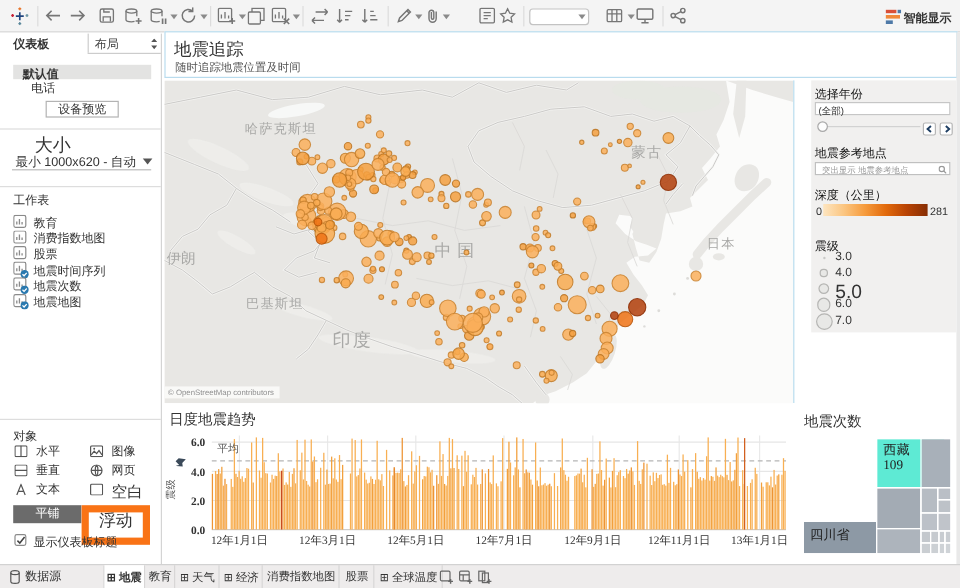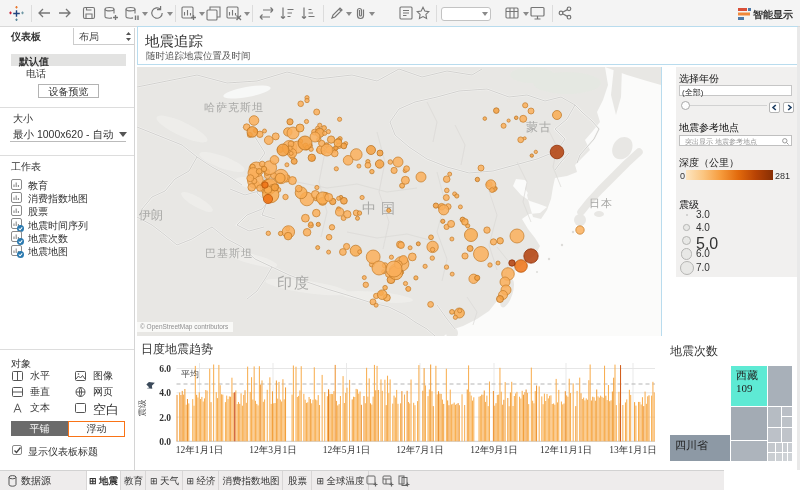--- a/index.html
+++ b/index.html
@@ -7,21 +7,21 @@
 .ser{font-family:"Liberation Serif",serif}
 
 #toolbar{left:0;top:0;width:800px;height:27px;background:#f4f4f4;border-bottom:1px solid #d9d9d9}
 .tsep{position:absolute;top:5px;width:1px;height:17px;background:#dcdcdc}
 .ticon{position:absolute;top:6px}
 .caret{position:absolute;top:12px;width:0;height:0;border-left:3px solid transparent;border-right:3px solid transparent;border-top:4px solid #8a8a8a}
 
 #lpanel{left:0;top:28px;width:135px;height:442px;background:#fff;border-right:1px solid #d4d4d4}
 .hline{position:absolute;left:0;width:134px;height:1px;background:#ddd}
 
-#tabbar{left:0;top:470px;width:724px;height:20px;background:#eeecec;border-top:1px solid #d2d2d2;font-size:9.5px;color:#333}
+#tabbar{left:0;top:470px;width:800px;height:20px;background:#eeecec;border-top:1px solid #d2d2d2;font-size:9.5px;color:#333}
 .tab{position:absolute;top:0;height:20px;line-height:20px;text-align:center;border-right:1px solid #d8d6d6}
 
 #titlecard{left:137px;top:26px;width:661px;height:39px;background:#fff;border:1px solid #b9dcee}
 #map{left:137px;top:67px;width:524px;height:269px}
 #rpanel{left:676px;top:67px;width:121px;height:210px;background:#f1f0ef}
 #barchart{left:137px;top:336px;width:523px;height:126px}
 #treemap{left:663px;top:336px;width:134px;height:126px;background:#fff}
 .cell{position:absolute;outline:1px solid #fff}
 #rightedge{left:797px;top:27px;width:3px;height:443px;background:#e9e9e9}
 </style></head>
@@ -143,21 +143,21 @@
  <svg class="abs" style="left:125px;top:4px" width="7" height="9" viewBox="0 0 7 9">
       <path d="M3.5 0 6 3H1Z M3.5 9 1 6h5Z" fill="#555"></path>
     </svg>
  <div class="abs" style="left:73px;top:0;width:1px;height:15.5px;background:#ccc"></div>
  <div class="abs" style="left:73px;top:15.5px;width:61px;height:1px;background:#ccc"></div>
  <div class="abs" style="left:11px;top:26px;width:115px;height:12px;background:#e3e3e2"></div>
  <div class="abs" style="left:19px;top:27px;font-size:10px;font-weight:bold;color:#333">默认值</div>
  <div class="abs" style="left:26px;top:39px;font-size:10px;color:#333">电话</div>
  <div class="abs" style="left:38px;top:56px;width:61px;height:14px;border:1px solid #b3b3b3;background:#fff;font-size:10px;color:#333;text-align:center;line-height:13px">设备预览</div>
  <div class="hline" style="top:79px"></div>
- <div class="abs" style="left:13px;top:84px;font-size:10px;color:#333">大小</div>
+ <div class="abs" style="left:29px;top:84px;font-size:15px;color:#333">大小</div>
  <div class="abs" style="left:13px;top:100px;font-size:10.5px;color:#333">最小 1000x620 - 自动</div>
  <div class="abs" style="left:119px;top:104px;width:0;height:0;border-left:4px solid transparent;border-right:4px solid transparent;border-top:5px solid #555"></div>
  <div class="abs" style="left:10px;top:113px;width:116px;height:1px;background:#bbb"></div>
  <div class="hline" style="top:127px"></div>
  <div class="abs" style="left:11px;top:132px;font-size:10px;color:#333">工作表</div>
 
  <svg class="abs" style="left:11px;top:150.5px" width="13" height="13" viewBox="0 0 13 13" fill="none">
       <rect x="0.5" y="0.5" width="10" height="10" rx="1.5" stroke="#8a8a8a"></rect>
       <path d="M3 8V5.5M5.2 8V3.5M7.4 8V6" stroke="#8a8a8a" stroke-width="1.1"></path>
     </svg>
@@ -224,21 +224,21 @@
  <div class="abs" style="left:93px;top:357px;font-size:10px;color:#333">网页</div>
  <svg class="abs" style="left:12px;top:375px" width="11" height="10" viewBox="0 0 11 10" fill="none">
       <path d="M2 9.5 5.5 0.8 9 9.5M3.2 6.5h4.6" stroke="#555"></path>
     </svg>
  <div class="abs" style="left:30px;top:373px;font-size:10px;color:#333">文本</div>
  <svg class="abs" style="left:75px;top:375px" width="11" height="10" viewBox="0 0 11 10" fill="none">
       <rect x="0.5" y="0.5" width="10" height="9" rx="1" stroke="#555"></rect>
     </svg>
  <div class="abs" style="left:93px;top:373px;font-size:13px;color:#333">空白</div>
  <div class="abs" style="left:11px;top:393px;width:57px;height:15px;background:#6b6b6b;color:#fff;font-size:10px;text-align:center;line-height:15px">平铺</div>
- <div class="abs" style="left:68px;top:393px;width:57px;height:16px;background:#fff;border:1px solid #f97316;color:#333;font-size:10px;text-align:center;line-height:13px">浮动</div>
+ <div class="abs" style="left:68px;top:393px;width:57px;height:33px;background:#fff;border:6px solid #f97316;color:#333;font-size:14px;text-align:center;line-height:13px">浮动</div>
  <div class="abs" style="left:12px;top:417px;width:10px;height:10px;border:1px solid #8a8a8a;border-radius:2px;background:#fff"></div>
  <svg class="abs" style="left:13px;top:418px" width="9" height="9" viewBox="0 0 9 9" fill="none" stroke="#444" stroke-width="1.3">
       <path d="m1.5 4.5 2 2 4-5"></path>
     </svg>
  <div class="abs" style="left:28px;top:417px;font-size:10px;color:#333">显示仪表板标题</div>
 </div>
 
 <div class="abs" id="titlecard">
  <div class="abs ser" style="left:7px;top:5px;font-size:14.5px;color:#333">地震追踪</div>
  <div class="abs ser" style="left:8px;top:23px;font-size:9.5px;color:#555">随时追踪地震位置及时间</div>

